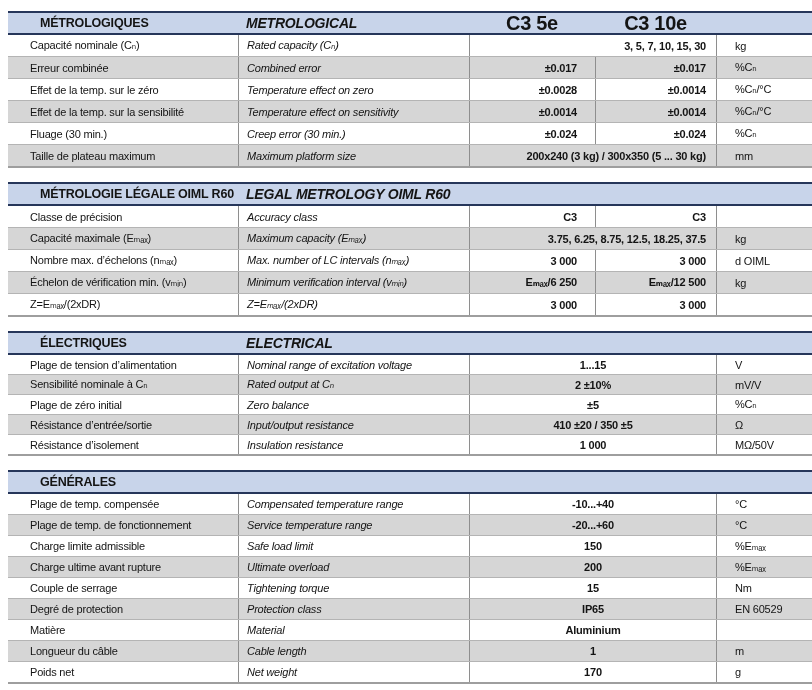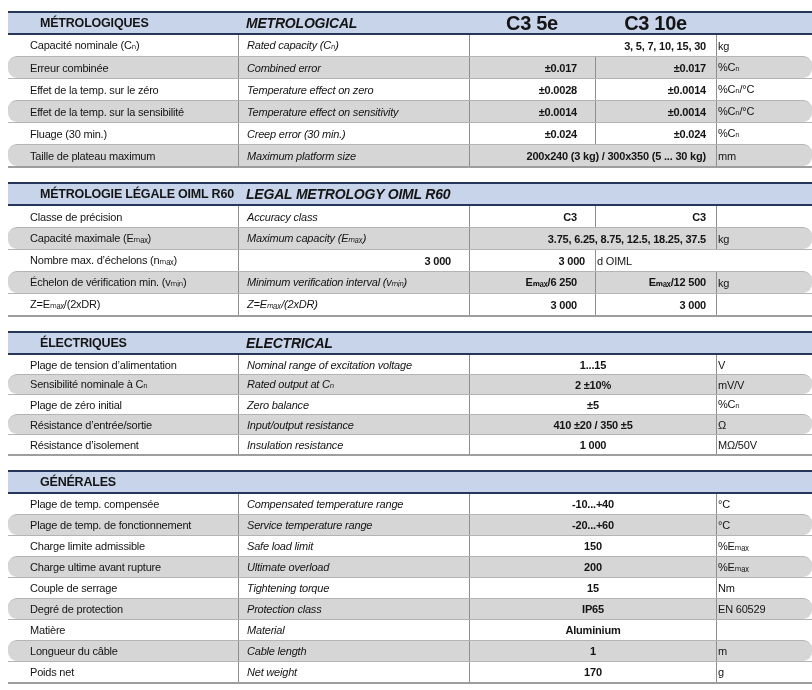--- a/index.html
+++ b/index.html
@@ -20,31 +20,31 @@
   .band .t-fr{padding-left:32px;font-weight:bold;font-size:12.5px;letter-spacing:-0.2px;white-space:nowrap;}
   .band .t-en{padding-left:8px;font-weight:bold;font-style:italic;font-size:14px;letter-spacing:-0.2px;white-space:nowrap;}
   .band .model{text-align:center;font-weight:bold;font-size:20px;letter-spacing:-0.3px;line-height:20px;white-space:nowrap;}
   .rows{border-bottom:2px solid var(--section-end,#9e9e9e);}
   .row{
     display:grid;grid-template-columns:230px 231px 126px 121px 96px;
     height:var(--rh,21px);align-items:stretch;
     font-size:11px;letter-spacing:-0.2px;background:#ffffff;
   }
   .row + .row{border-top:1px solid var(--row-sep,#b4b4b4);}
-  .row.alt{background:var(--row-alt,#d6d6d6);border-radius:9px;}
+  .row.alt{background:var(--row-alt,#d6d6d6);}
   .cell{display:flex;align-items:center;white-space:nowrap;overflow:hidden;}
   .c-fr{padding-left:22px;}
   .c-en{padding-left:8px;font-style:italic;border-left:1px solid var(--cell-border,#8e8e8e);}
   .c-val{font-weight:bold;justify-content:flex-end;border-left:1px solid var(--cell-border,#8e8e8e);box-sizing:border-box;}
   .c-v1{padding-right:18px;}
   .c-v2{padding-right:10px;}
   .c-merged{grid-column:span 2;}
   .c-merged.center{justify-content:center;padding-right:0;}
   .c-merged.right{justify-content:flex-end;padding-right:10px;}
-  .c-unit{padding-left:1px;border-left:1px solid var(--cell-border,#8e8e8e);}
+  .c-unit{padding-left:18px;border-left:1px solid var(--cell-border,#8e8e8e);}
 </style>
 </head>
 <body>
 
 <div class="sheet" style="--band-bg: #c8d4ea; --band-border: #26365a; --row-alt: #d6d6d6; --cell-border: #8e8e8e; --row-sep: #b4b4b4; --section-end: #9e9e9e; color: rgb(20, 20, 20);">
     <div class="section" style="--rh: 21px;">
       <div class="band">
         <div class="t-fr">MÉTROLOGIQUES</div>
         <div class="t-en">METROLOGICAL</div>
         <div class="model">C3 5e</div>
@@ -111,20 +111,21 @@
           <div class="cell c-unit"></div>
         </div>
         <div class="row alt">
           <div class="cell c-fr">Capacité maximale (Eₘₐₓ)</div>
           <div class="cell c-en">Maximum capacity (Eₘₐₓ)</div>
           <div class="cell c-val c-merged right">3.75, 6.25, 8.75, 12.5, 18.25, 37.5</div>
           <div class="cell c-unit">kg</div>
         </div>
         <div class="row">
           <div class="cell c-fr">Nombre max. d’échelons (nₘₐₓ)</div>
+          <div class="cell c-en">Max. number of LC intervals (nₘₐₓ)</div>
           <div class="cell c-val c-v1">3 000</div>
           <div class="cell c-val c-v2">3 000</div>
           <div class="cell c-unit">d OIML</div>
         </div>
         <div class="row alt">
           <div class="cell c-fr">Échelon de vérification min. (vₘᵢₙ)</div>
           <div class="cell c-en">Minimum verification interval (vₘᵢₙ)</div>
           <div class="cell c-val c-v1">Eₘₐₓ/6 250</div>
           <div class="cell c-val c-v2">Eₘₐₓ/12 500</div>
           <div class="cell c-unit">kg</div>

